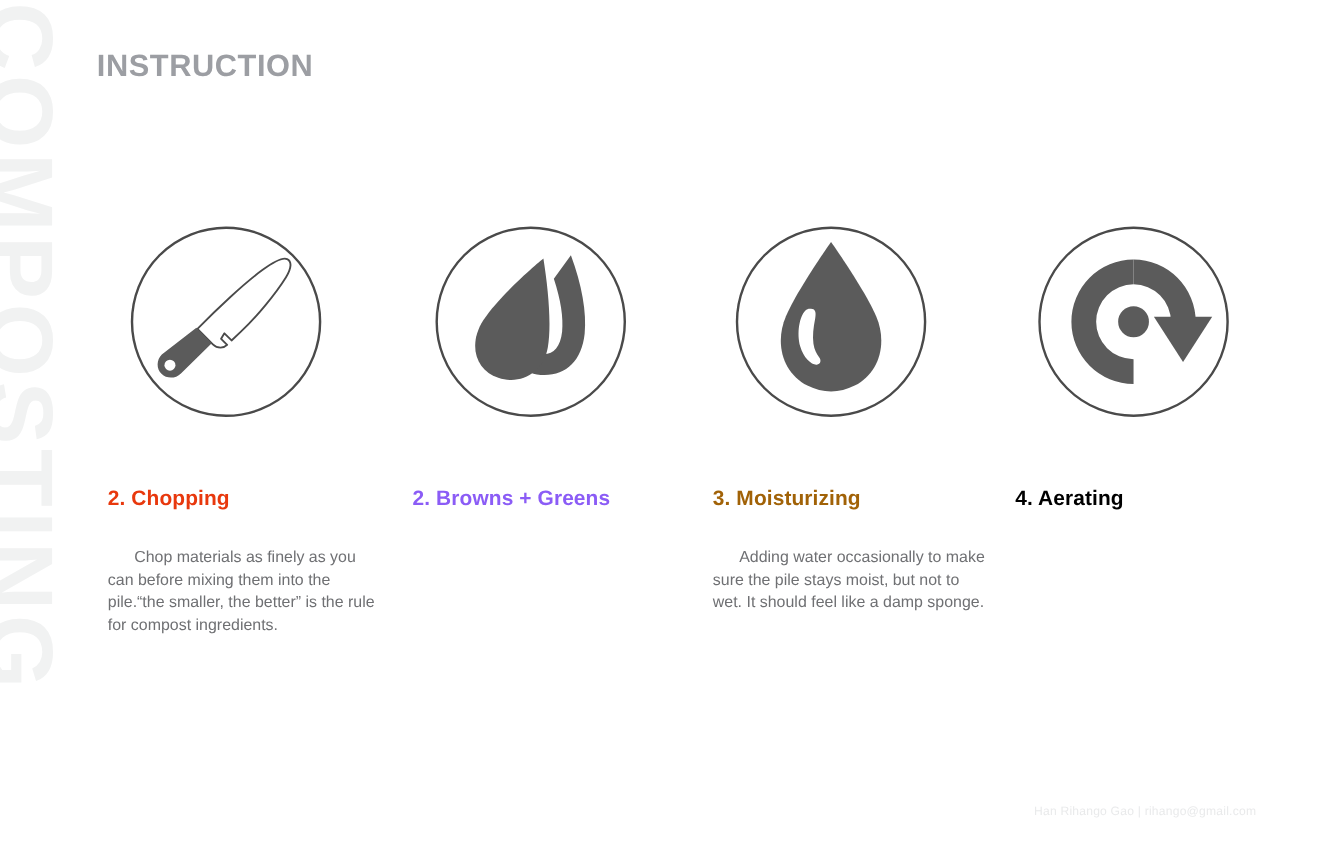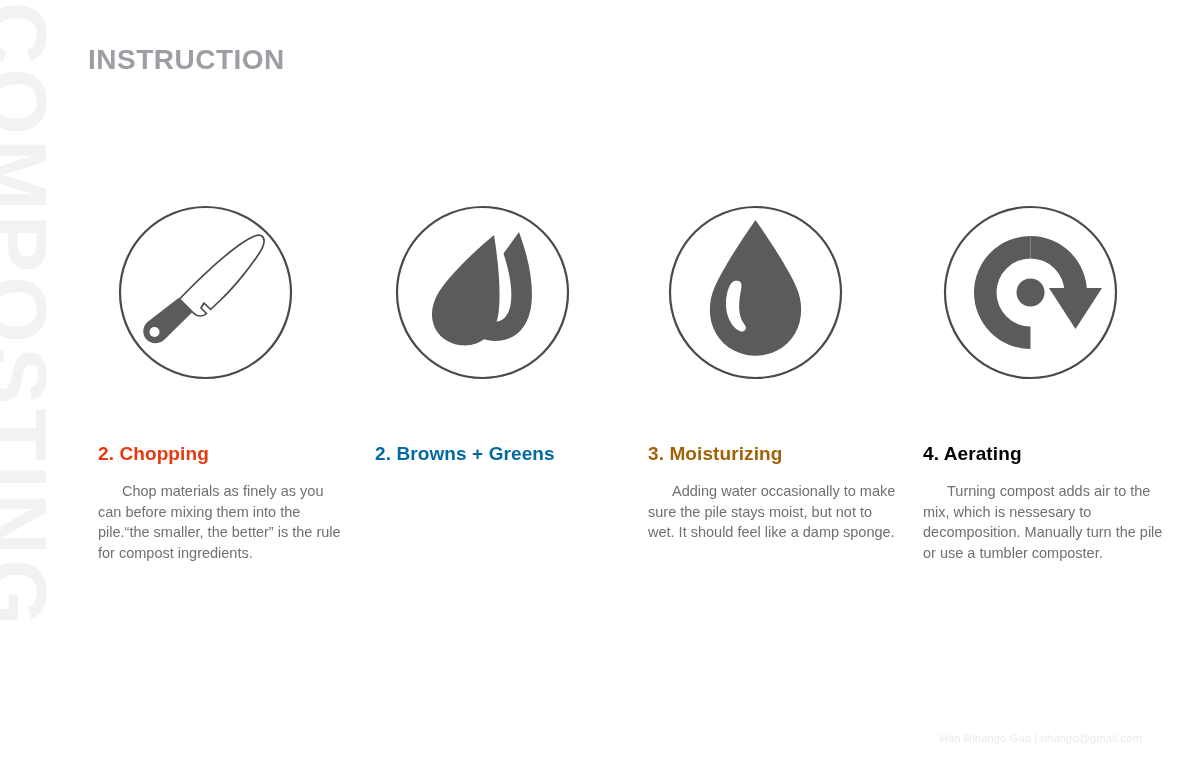--- a/index.html
+++ b/index.html
@@ -93,27 +93,27 @@
     position: absolute;
     top: 238px;
     left: 30px;
     font-size: 19px;
     font-weight: bold;
     letter-spacing: 0.1px;
     white-space: nowrap;
     font-family: "Liberation Sans", sans-serif;
   }
   .step.s0 .step-heading { color: #e8380d; }
-  .step.s1 .step-heading { color: #0369a1; }
+  .step.s1 .step-heading { color: #8b5cf6; }
   .step.s2 .step-heading { color: #a16207; }
   .step.s3 .step-heading { color: #000000; }
 
   .step-body {
     position: absolute;
-    top: 276px;
+    top: 292px;
     left: 30px;
     width: 252px;
     font-size: 14.5px;
     line-height: 20.6px;
     color: #6f7073;
     text-indent: 24px;
     font-family: "Liberation Sans", sans-serif;
   }
 
   
@@ -233,20 +233,19 @@
                    A56.5 56.5 0 0 1 144.0 87.5
                    L121.5 87.5
                    A34.0 34.0 0 0 0 87.5 53.5 Z" fill="#5b5b5b"></path>
 
           <path d="M106.0 83.0 L159.0 83.0 L132.5 124.0 Z" fill="#5b5b5b"></path>
 
           <circle cx="87.5" cy="87.5" r="14.0" fill="#5b5b5b"></circle>
         </svg>
       </div>
       <div class="step-heading">4. Aerating</div>
-      <div class="step-body">Turning compost adds air to the mix, which is nessesary to decomposition. Manually turn the pile or use a tumbler composter.</div>
     </div>
 
   </div>
 
   <div id="footer-credit">Han Rihango Gao | rihango@gmail.com</div>
 
 </div>
 
 </body></html>

